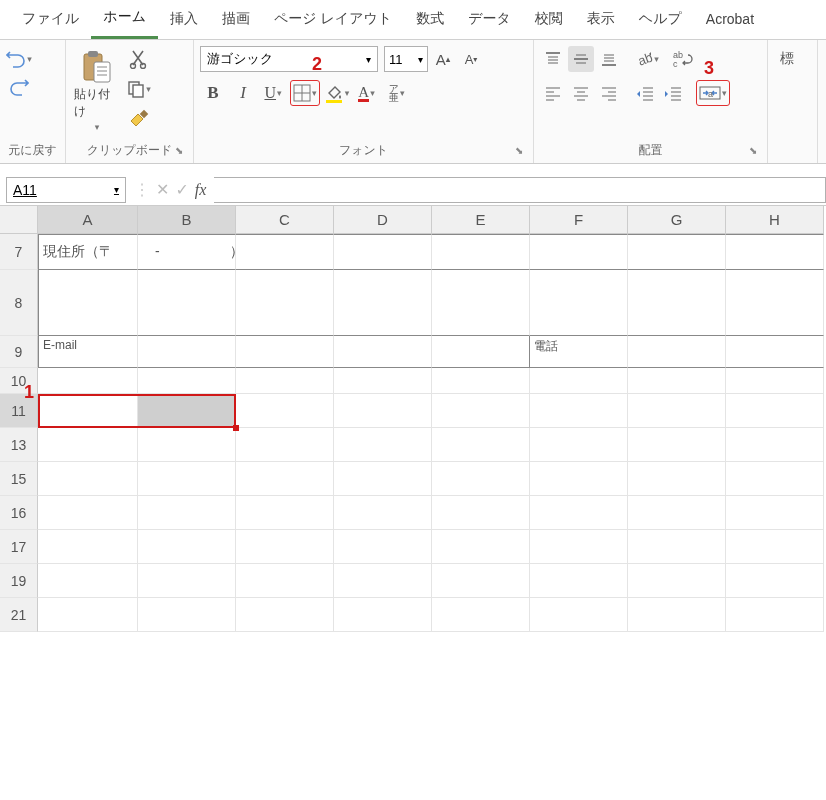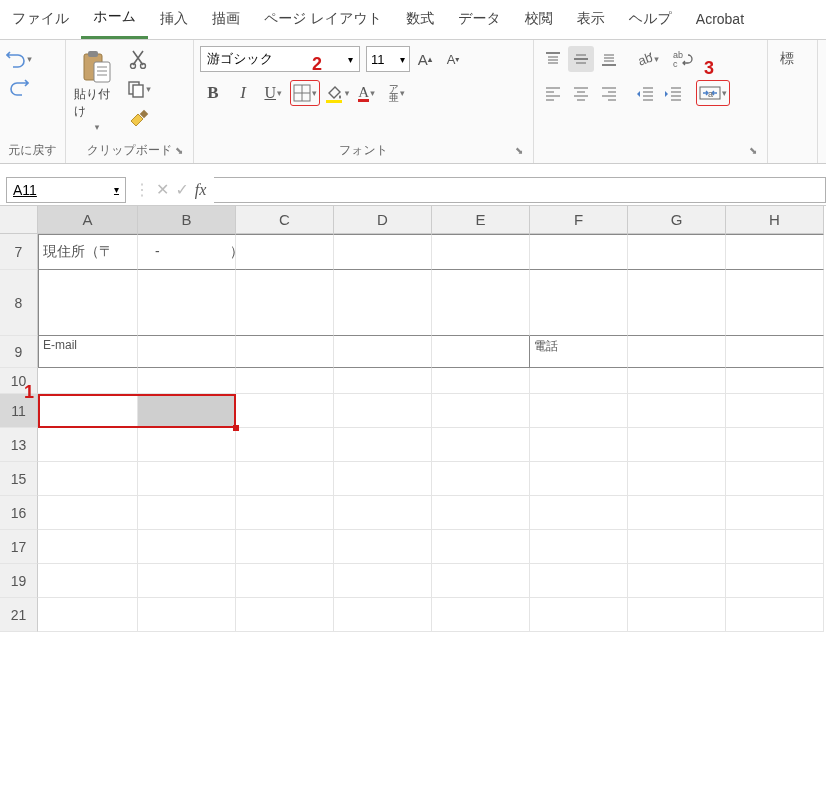--- a/index.html
+++ b/index.html
@@ -1,38 +1,38 @@
 <!DOCTYPE html>
 <html><head>
 <meta charset="utf-8">
 <style>
 * { box-sizing: border-box; margin: 0; padding: 0; font-family: "Yu Gothic", "游ゴシック", sans-serif; }
 body { background: #fff; width: 826px; height: 800px; overflow: hidden; }
 
 
-.tabs { display: flex; align-items: center; height: 40px; border-bottom: 1px solid #d0d0d0; gap: 0; }
+.tabs { display: flex; align-items: center; height: 40px; border-bottom: 1px solid #d0d0d0; padding-left: 10px; gap: 0; }
 .tab { padding: 8px 12px 10px; font-size: 14px; color: #444; cursor: pointer; }
 .tab.active { border-bottom: 3px solid #4f8f4f; color: #222; font-weight: 500; }
 
 
 .ribbon { display: flex; height: 124px; border-bottom: 1px solid #ccc; background: #fafafa; }
 .group { border-right: 1px solid #ddd; display: flex; flex-direction: column; justify-content: space-between; padding: 6px 6px 2px; position: relative; }
 .group-body { display: flex; align-items: flex-start; gap: 4px; flex: 1; }
 .group-label { text-align: center; font-size: 12px; color: #666; padding: 2px 0; display: flex; justify-content: center; align-items: center; position: relative; }
 .group-launcher { position: absolute; right: 4px; bottom: 4px; width: 14px; height: 14px; font-size: 10px; color: #888; }
 
 .vcol { display: flex; flex-direction: column; gap: 2px; align-items: center; }
 .ibtn { min-width: 26px; height: 26px; display: flex; align-items: center; justify-content: center; cursor: pointer; border-radius: 3px; color: #555; }
 .dropdown { display:flex; align-items:center; }
 .dropdown .chev { font-size: 9px; color: #777; margin-left:1px; }
 
 .big-btn { width: 50px; display: flex; flex-direction: column; align-items: center; gap: 2px; font-size: 12px; color: #444; padding: 4px 2px; }
 .big-btn .icon { width: 32px; height: 34px; display:flex; align-items:center; justify-content:center; }
 
-.font-select { width: 160px; height: 26px; border: 1px solid #b0b0b0; background:#fff; font-size: 13px; padding: 0 6px; display:flex; align-items:center; justify-content:space-between; }
+.font-select { width: 178px; height: 26px; border: 1px solid #b0b0b0; background:#fff; font-size: 13px; padding: 0 6px; display:flex; align-items:center; justify-content:space-between; }
 .size-select { width: 44px; height: 26px; border: 1px solid #b0b0b0; background:#fff; font-size: 13px; padding:0 4px; display:flex; align-items:center; justify-content:space-between; }
 
 .row { display:flex; align-items:center; gap:2px; }
 
 .red-box { border: 1.5px solid #e03030; }
 .annot { position: absolute; font-weight: bold; color: #d01818; font-size: 18px; z-index:20; pointer-events:none; }
 
 
 .fbar { display:flex; align-items:center; height: 32px; border-bottom: 1px solid #ccc; margin-top:10px; }
 .namebox { width: 120px; height: 26px; border:1px solid #b0b0b0; margin-left:6px; display:flex; align-items:center; padding:0 6px; justify-content:space-between; font-size:14px;text-decoration:underline; }
@@ -304,20 +304,21 @@
           <svg width="22" height="18">
               <rect x="1" y="3" width="20" height="12" fill="none" stroke="#666"></rect>
               <path d="M4 9 L8 9 M7 7 L9 9 L7 11" fill="none" stroke="#4a7fc8" stroke-width="1.4"></path>
               <path d="M18 9 L14 9 M15 7 L13 9 L15 11" fill="none" stroke="#4a7fc8" stroke-width="1.4"></path>
               <text x="9" y="13" font-size="9" fill="#666">a</text>
             </svg>
           <span class="chev">▾</span>
         </div>
       </div>
     </div>
+    <div class="group-label">配置</div>
     <div class="group-launcher">⬊</div>
   </div>
 
   <div class="group" style="width:50px">
     <div class="group-body">
         <div class="ibtn" style="font-size:14px">標</div>
       </div>
     <div class="group-label"></div>
   </div>
 </div>

